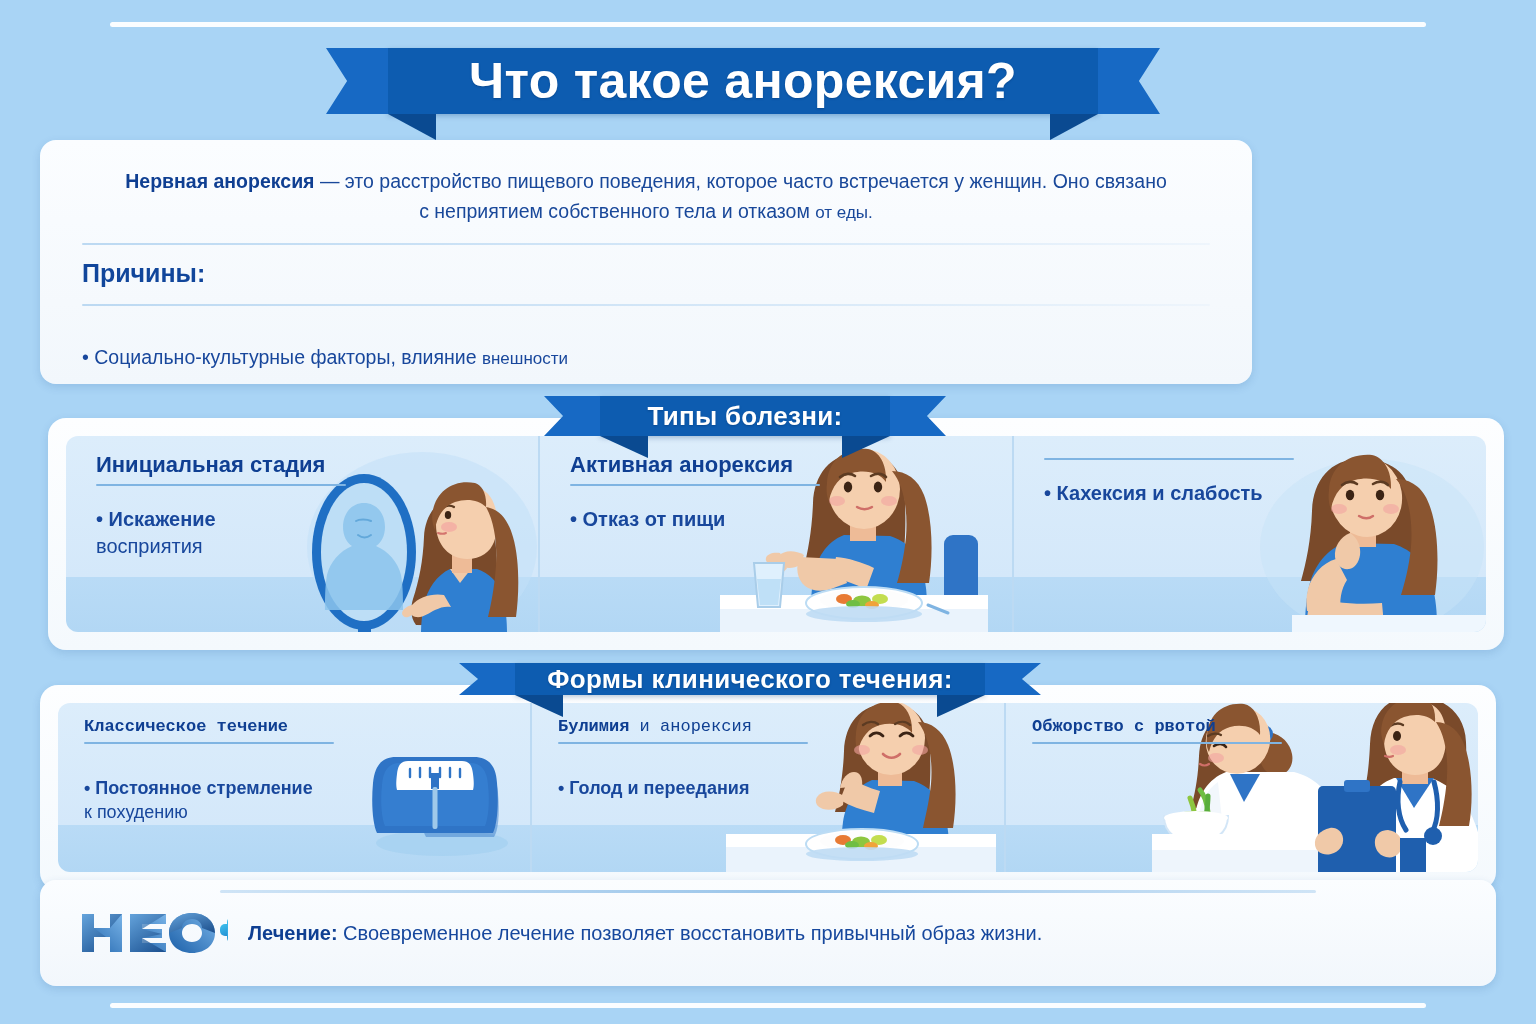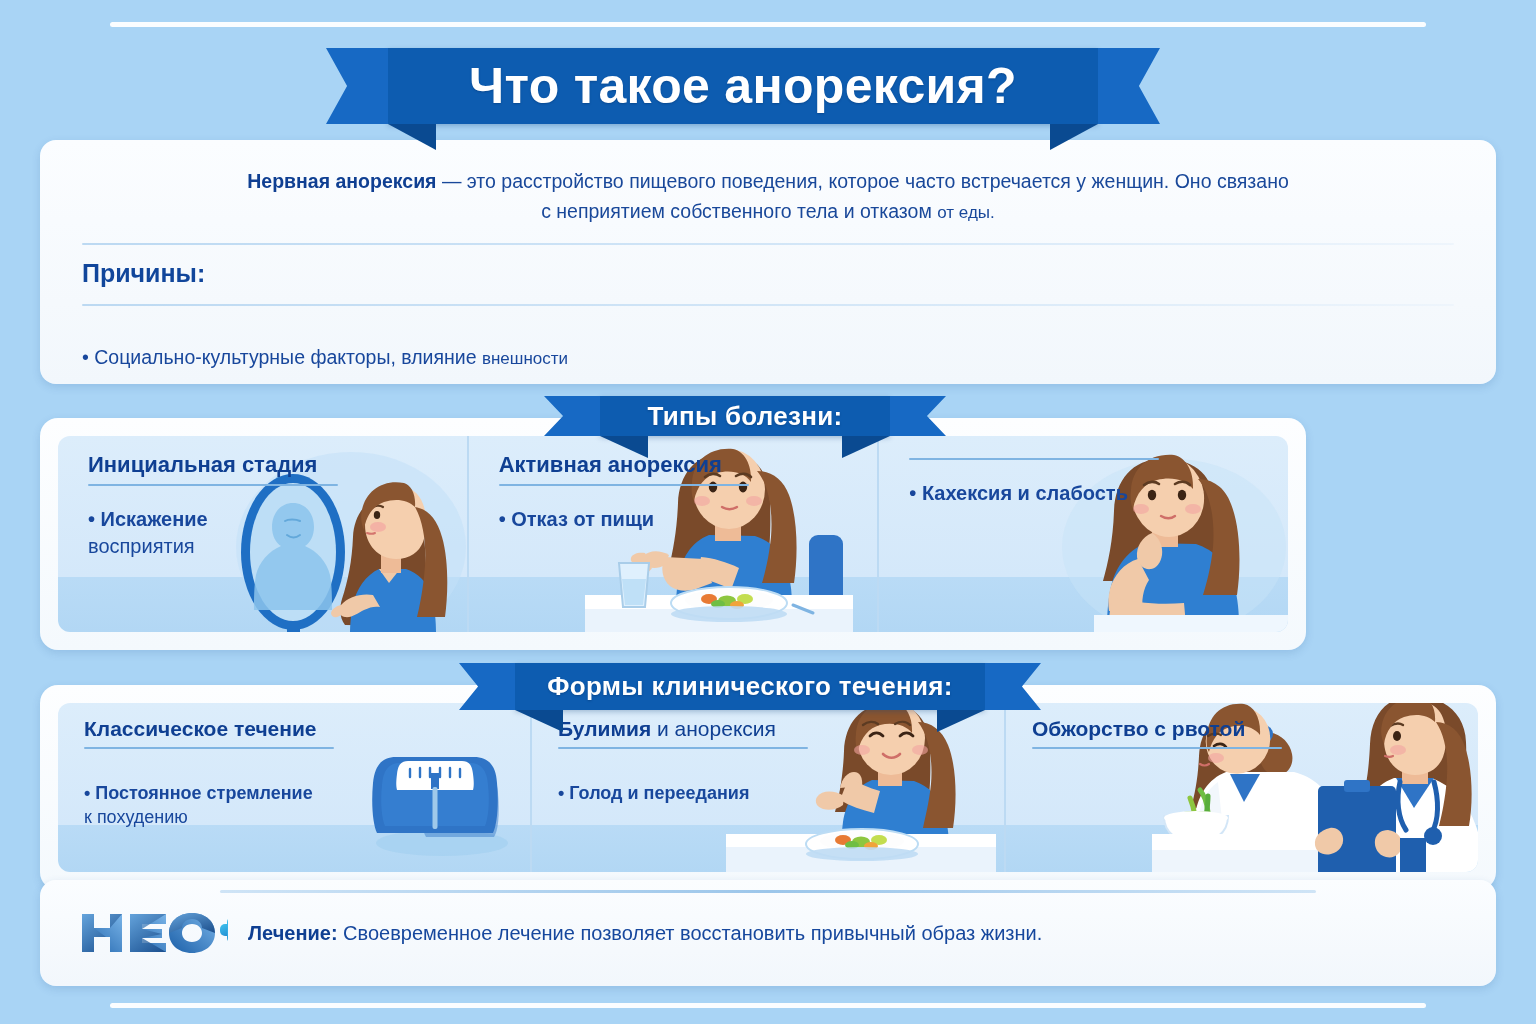--- a/index.html
+++ b/index.html
@@ -62,52 +62,52 @@
     bottom: -22px;
     width: 48px;
     height: 22px;
     background: #0a4a91;
   }
   .ribbon .fold.left  { left: 0;  clip-path: polygon(0 0, 100% 0, 100% 100%); }
   .ribbon .fold.right { right: 0; clip-path: polygon(0 0, 100% 0, 0 100%); }
 
   #title-ribbon {
     left: 388px; top: 48px;
-    width: 710px; height: 76px;
+    width: 710px; height: 66px;
   }
   #title-ribbon .ribbon-label { font-size: 50px; }
   #title-ribbon .tail  { width: 62px; }
   #title-ribbon .tail.left  { left: -62px; }
   #title-ribbon .tail.right { right: -62px; }
   #title-ribbon .fold { bottom: -26px; height: 26px; }
 
   #types-ribbon {
     left: 600px; top: 396px;
     width: 290px; height: 40px;
   }
   #types-ribbon .ribbon-label { font-size: 26px; }
 
   #forms-ribbon {
     left: 515px; top: 663px;
-    width: 470px; height: 47px;
+    width: 470px; height: 32px;
   }
   #forms-ribbon .ribbon-label { font-size: 26px; }
 
   
   .panel {
     position: absolute;
     background: linear-gradient(180deg,#fbfdff 0%, #f2f7fc 100%);
     border-radius: 16px;
     box-shadow: 0 3px 9px rgba(40,90,150,.16);
   }
 
   
   #intro-panel {
     left: 40px; top: 140px;
-    width: 1456px; height: 244px;
+    width: 1212px; height: 244px;
     padding: 26px 42px 0 42px;
   }
   .intro-text {
     color: #19489a;
     font-size: 19.5px;
     line-height: 1.55;
     text-align: center;
   }
   .intro-text .lead {
     font-weight: bold;
@@ -143,21 +143,21 @@
   .cause-2 { flex: 1; }
 
   
   .section-panel {
     position: absolute;
     background: linear-gradient(180deg,#fdfeff 0%, #f4f9fd 100%);
     border-radius: 18px;
     box-shadow: 0 3px 9px rgba(40,90,150,.16);
     padding: 18px;
   }
-  #types-panel { left: 40px; top: 418px;  width: 1266px; height: 232px; }
+  #types-panel { left: 48px; top: 418px;  width: 1456px; height: 232px; }
   #forms-panel { left: 40px; top: 685px;  width: 1456px; height: 205px; }
 
   .cards {
     position: relative;
     display: flex;
     width: 100%;
     height: 100%;
     background: linear-gradient(180deg,#dcedfb 0%, #d4e8fa 72%, #b9dbf6 72%, #b2d7f4 100%);
     border-radius: 12px;
     overflow: hidden;
@@ -195,21 +195,21 @@
     margin-top: 20px;
     line-height: 1.35;
     position: relative;
     z-index: 3;
     max-width: 260px;
   }
   .card-bullet .b1 { font-weight: bold; }
   .card-bullet .b2 { font-weight: normal; }
 
   
-  #forms-panel .card-title  { font-size: 21px; }
+  #forms-panel .card-title  { font-size: 17px; font-family: Liberation Mono, monospace; }
   #forms-panel .card-bullet { font-size: 18px; margin-top: 32px; max-width: 240px; }
   #forms-panel .card        { padding: 14px 16px 0 26px; }
 
   
   #footer-panel {
     left: 40px; top: 880px;
     width: 1456px; height: 106px;
     padding: 0 40px;
     display: flex;
     align-items: center;

